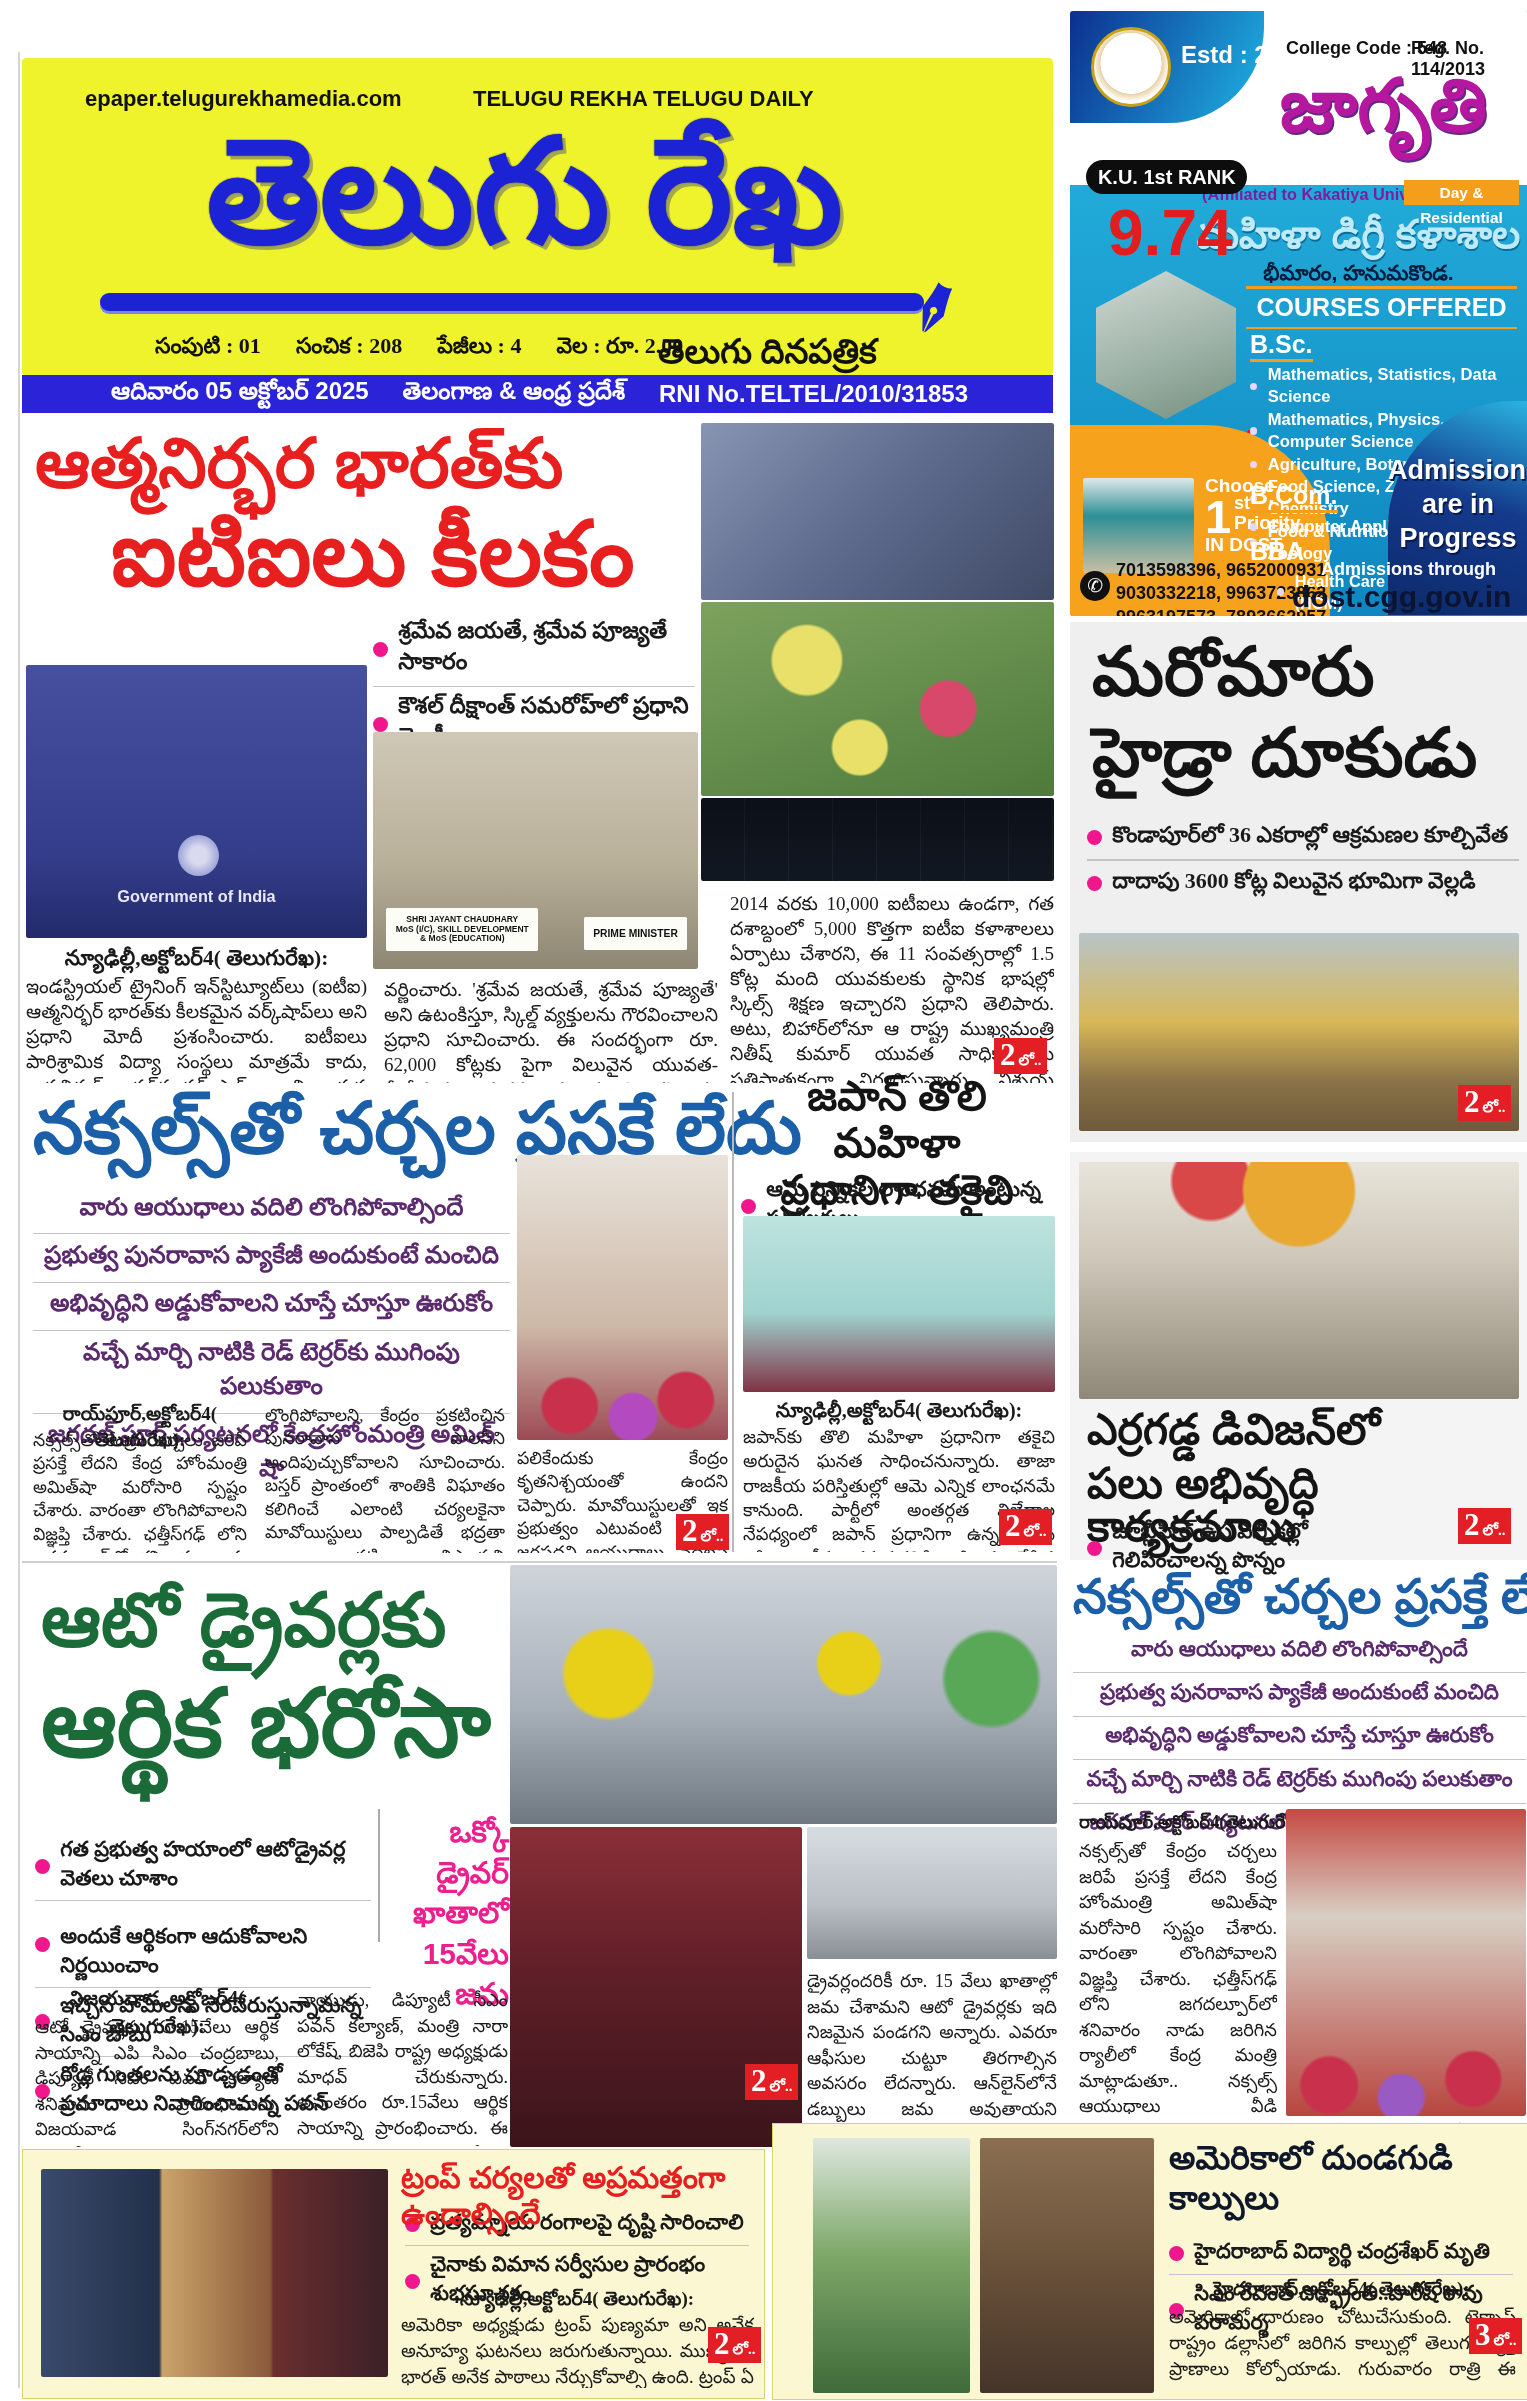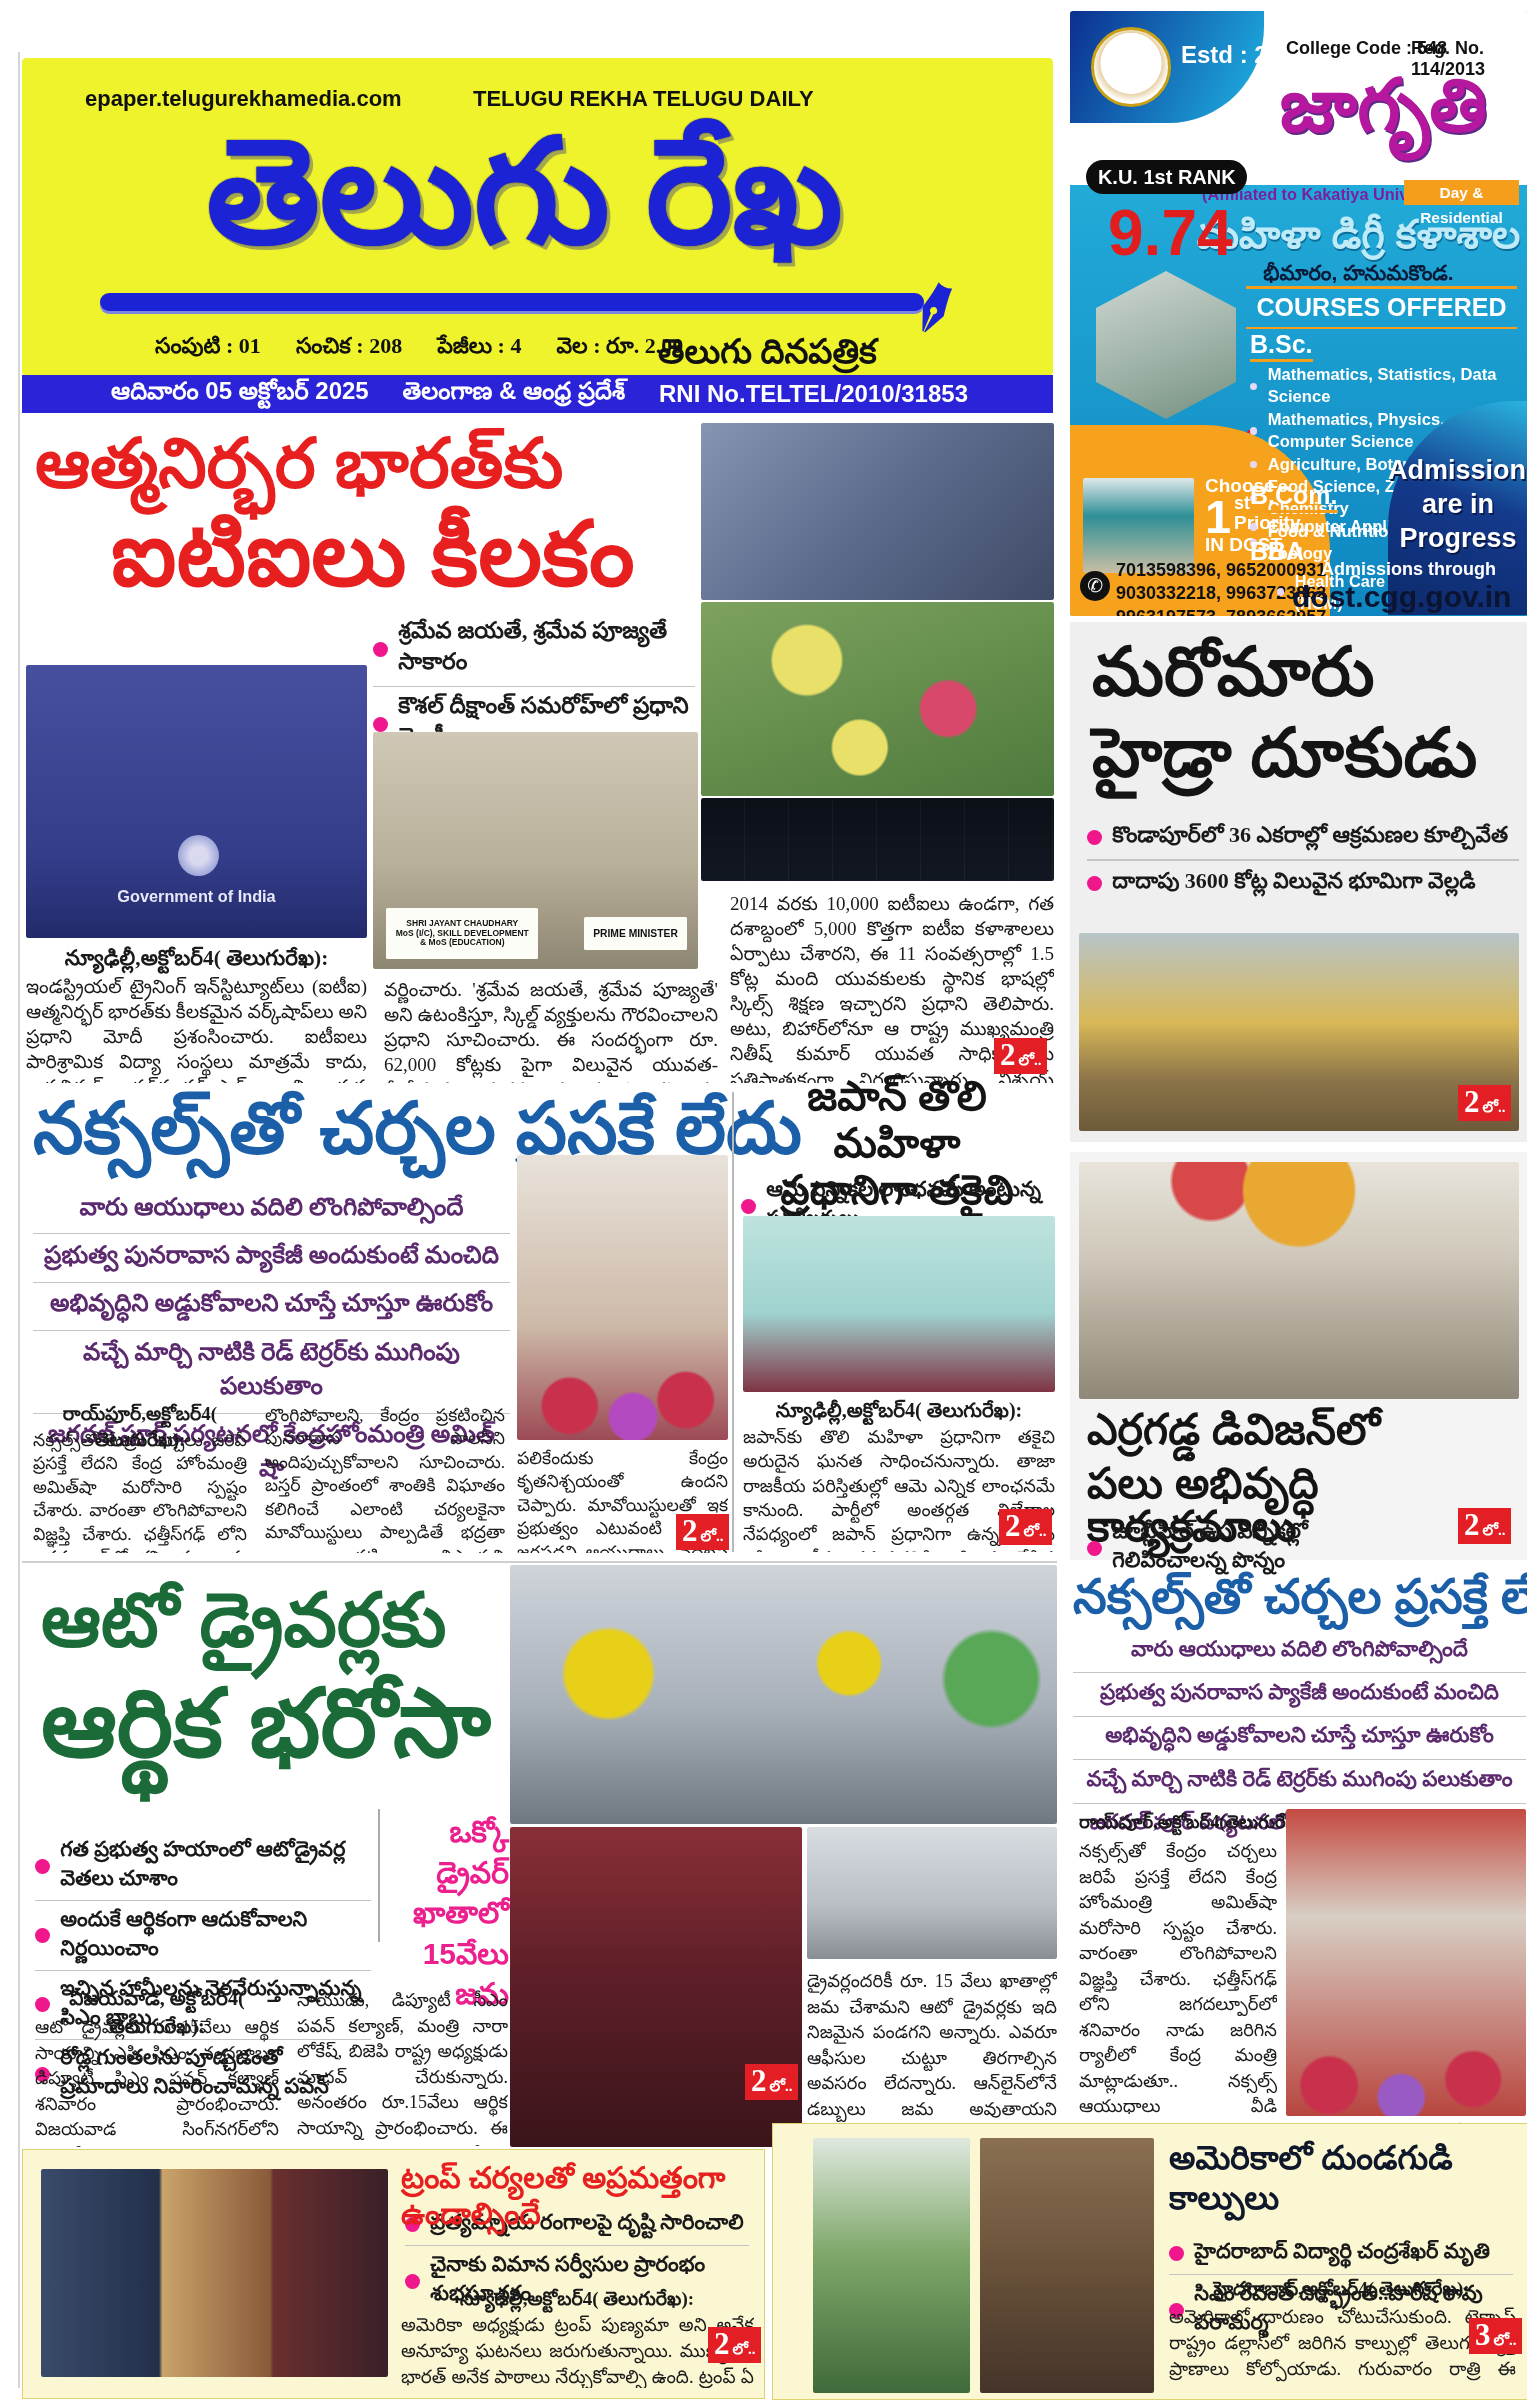--- a/index.html
+++ b/index.html
@@ -164,21 +164,21 @@
         <span class="b" style="font-size:23px;color:#1c1c1c;">బీహార్‌లో ప్రారంభించిన సిఎం నితీశ్ కుమార్</span>
       </div>
   </div>
 
   <div class="ph" style="left:26px;top:665px;width:341px;height:273px;background:linear-gradient(180deg,#46509e 0%,#343d8a 70%,#232a6b 100%);">
     <div class="abs" style="left:152px;top:170px;width:41px;height:41px;border-radius:50%;background:radial-gradient(circle,#d9d9ef 30%,#9ea6d8 70%);"></div>
     <div class="abs sans b ctr" style="left:0;top:222px;width:341px;color:#e8e8f8;font-size:16.3px;">Government of India</div>
   </div>
 
   <div class="ph" style="left:373px;top:732px;width:325px;height:237px;background:linear-gradient(180deg,#cfc8b6 0%,#b9b09a 55%,#8d8672 100%);">
-    <div class="plate" style="left:13.3px;top:176px;width:152px;height:51px;font-size:8.5px;">
+    <div class="plate" style="left:13.3px;top:176px;width:152px;height:43px;font-size:8.5px;">
       <span>SHRI JAYANT CHAUDHARY</span>
       <span>MoS (I/C), SKILL DEVELOPMENT</span>
       <span>&amp; MoS (EDUCATION)</span>
     </div>
     <div class="plate" style="left:211px;top:185px;width:103px;height:33px;font-size:10.3px;">
       <span>PRIME MINISTER</span>
     </div>
   </div>
 
   <div class="abs dl" style="left:26px;top:946px;width:341px;font-size:21.4px;">న్యూఢిల్లీ,అక్టోబర్4( తెలుగురేఖ):</div>
@@ -290,21 +290,21 @@
   </div>
 
   <div class="abs" style="left:35px;top:1832px;width:336px;">
     <div class="brow" style="padding:5.2px 0;">
         <span class="dot"></span>
         <span class="b" style="font-size:21px;">గత ప్రభుత్వ హయాంలో ఆటోడ్రైవర్ల వెతలు చూశాం</span>
       </div>
     <div class="sepline"></div>
     <div class="brow" style="padding:5.2px 0;">
         <span class="dot"></span>
-        <span class="b" style="font-size:21px;">అందుకే ఆర్థికంగా ఆదుకోవాలని నిర్ణయించాం</span>
+        <span class="b" style="font-size:21px;margin-top:17px;">అందుకే ఆర్థికంగా ఆదుకోవాలని నిర్ణయించాం</span>
       </div>
     <div class="sepline"></div>
     <div class="brow" style="padding:5.2px 0;">
         <span class="dot"></span>
         <span class="b" style="font-size:21px;">ఇచ్చిన హామీలను నెరవేరుస్తున్నామన్న సిఎం బాబు</span>
       </div>
     <div class="sepline"></div>
     <div class="brow" style="padding:5.2px 0;">
         <span class="dot"></span>
         <span class="b" style="font-size:21px;">రోడ్ల గుంతలను పూడ్చడంతో ప్రమాదాలు నివారించామన్న పవన్</span>

